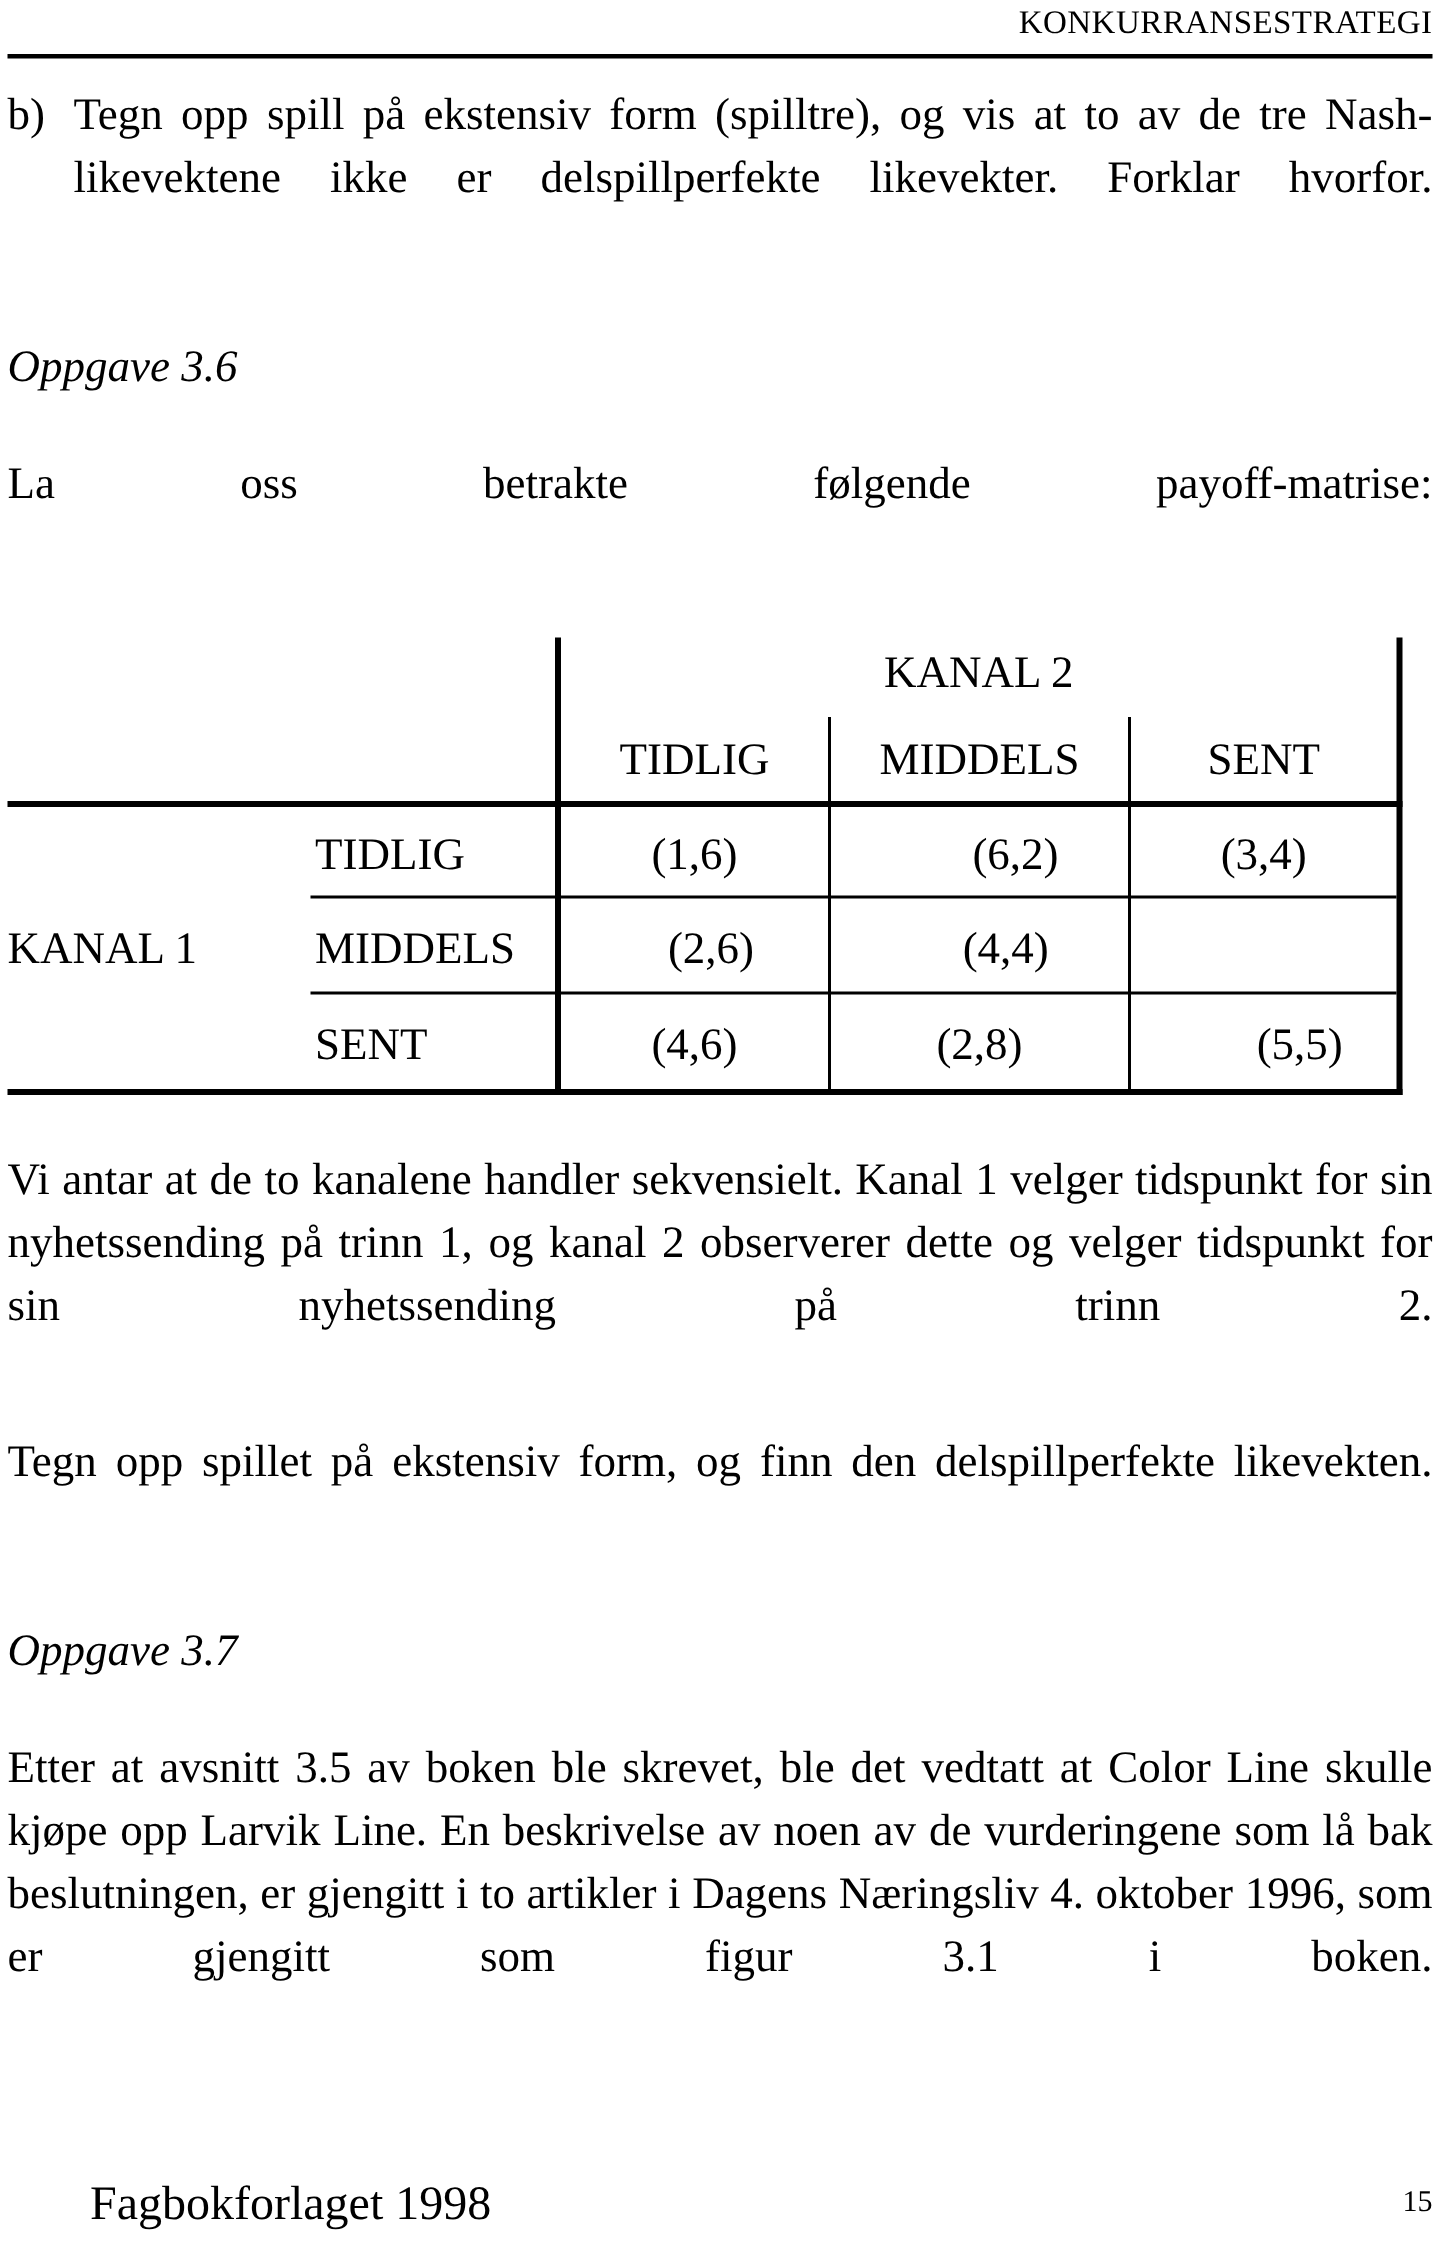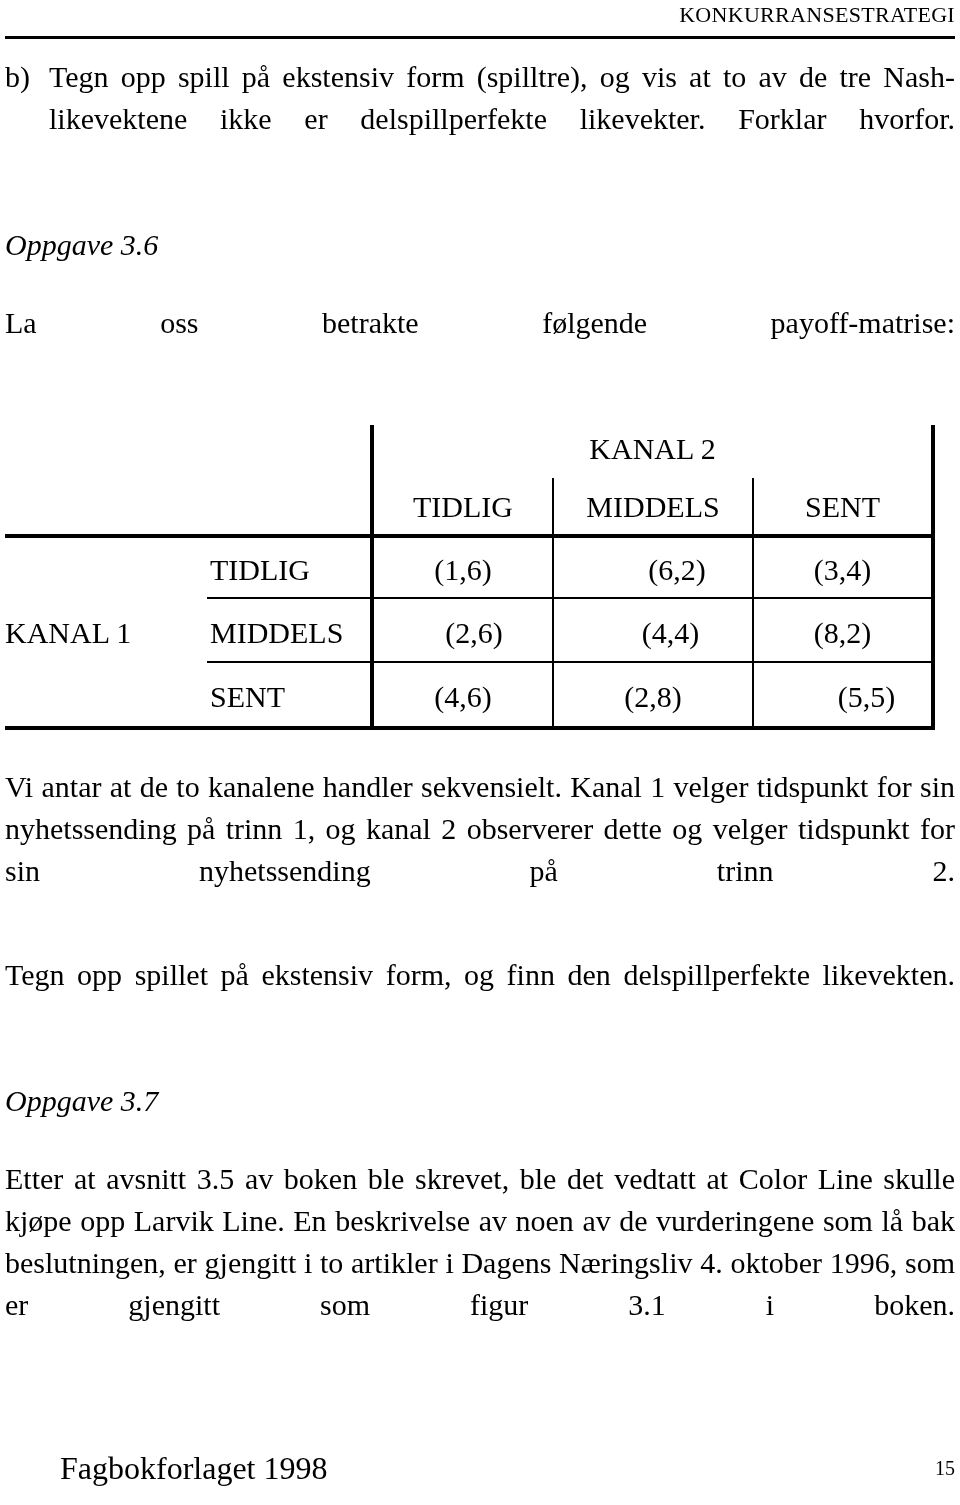--- a/index.html
+++ b/index.html
@@ -198,21 +198,20 @@
         <div class="cell cell-left" style="left:205px; top:133px; width:158px;">TIDLIG</div>
         <div class="cell cell-left" style="left:205px; top:196px; width:158px;">MIDDELS</div>
         <div class="cell cell-left" style="left:205px; top:260px; width:158px;">SENT</div>
 
         <div class="cell cell-center" style="left:369px; top:133px; width:178px;">(1,6)</div>
         <div class="cell cell-center" style="left:549px; top:133px; width:198px;padding-left:24px;">(6,2)</div>
         <div class="cell cell-center" style="left:749px; top:133px; width:177px;">(3,4)</div>
 
         <div class="cell cell-center" style="left:369px; top:196px; width:200px;">(2,6)</div>
         <div class="cell cell-center" style="left:549px; top:196px; width:233px;">(4,4)</div>
-        <div class="cell cell-center" style="left:749px; top:196px; width:177px;">(8,2)</div>
 
         <div class="cell cell-center" style="left:369px; top:260px; width:178px;">(4,6)</div>
         <div class="cell cell-center" style="left:549px; top:260px; width:198px;">(2,8)</div>
         <div class="cell cell-center" style="left:773px; top:260px; width:177px;">(5,5)</div>
 
       </div>
     </div>
 
     <div class="spacer-md"></div>
 

